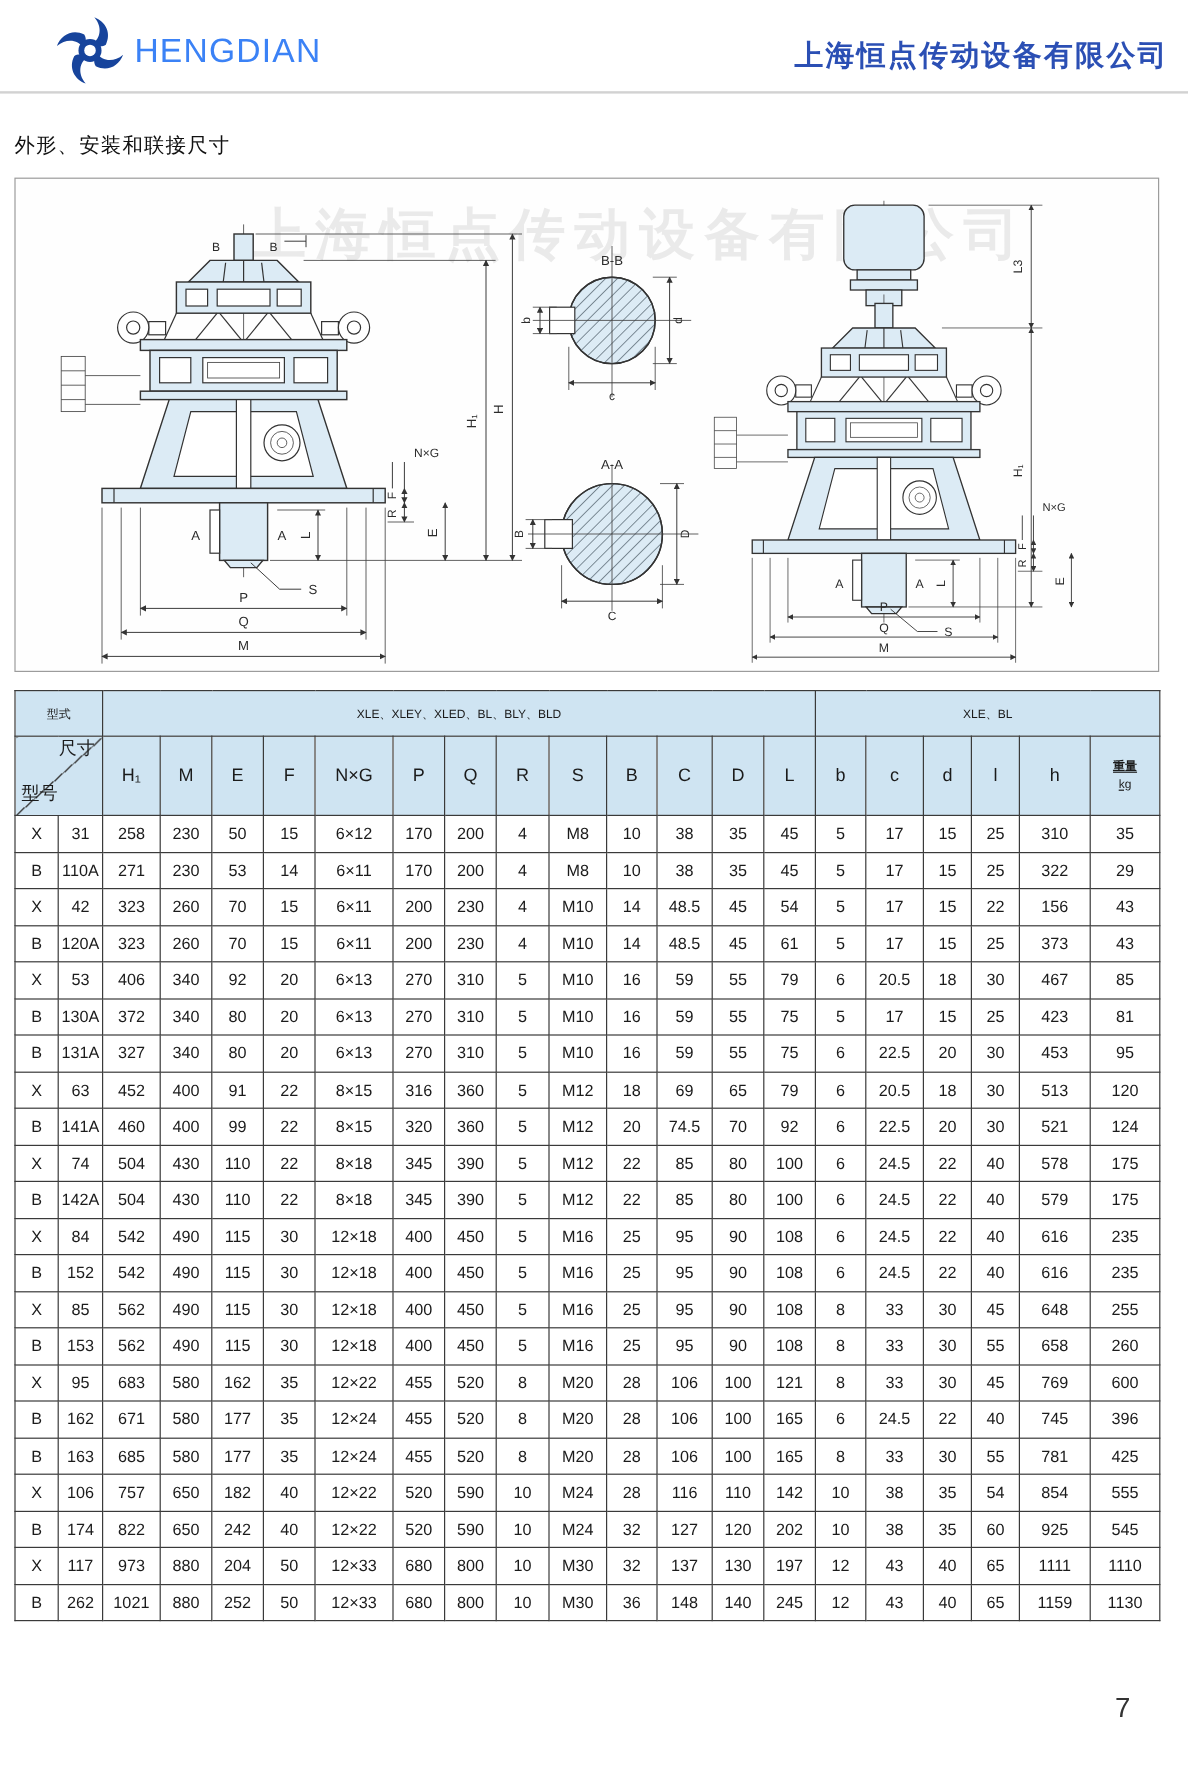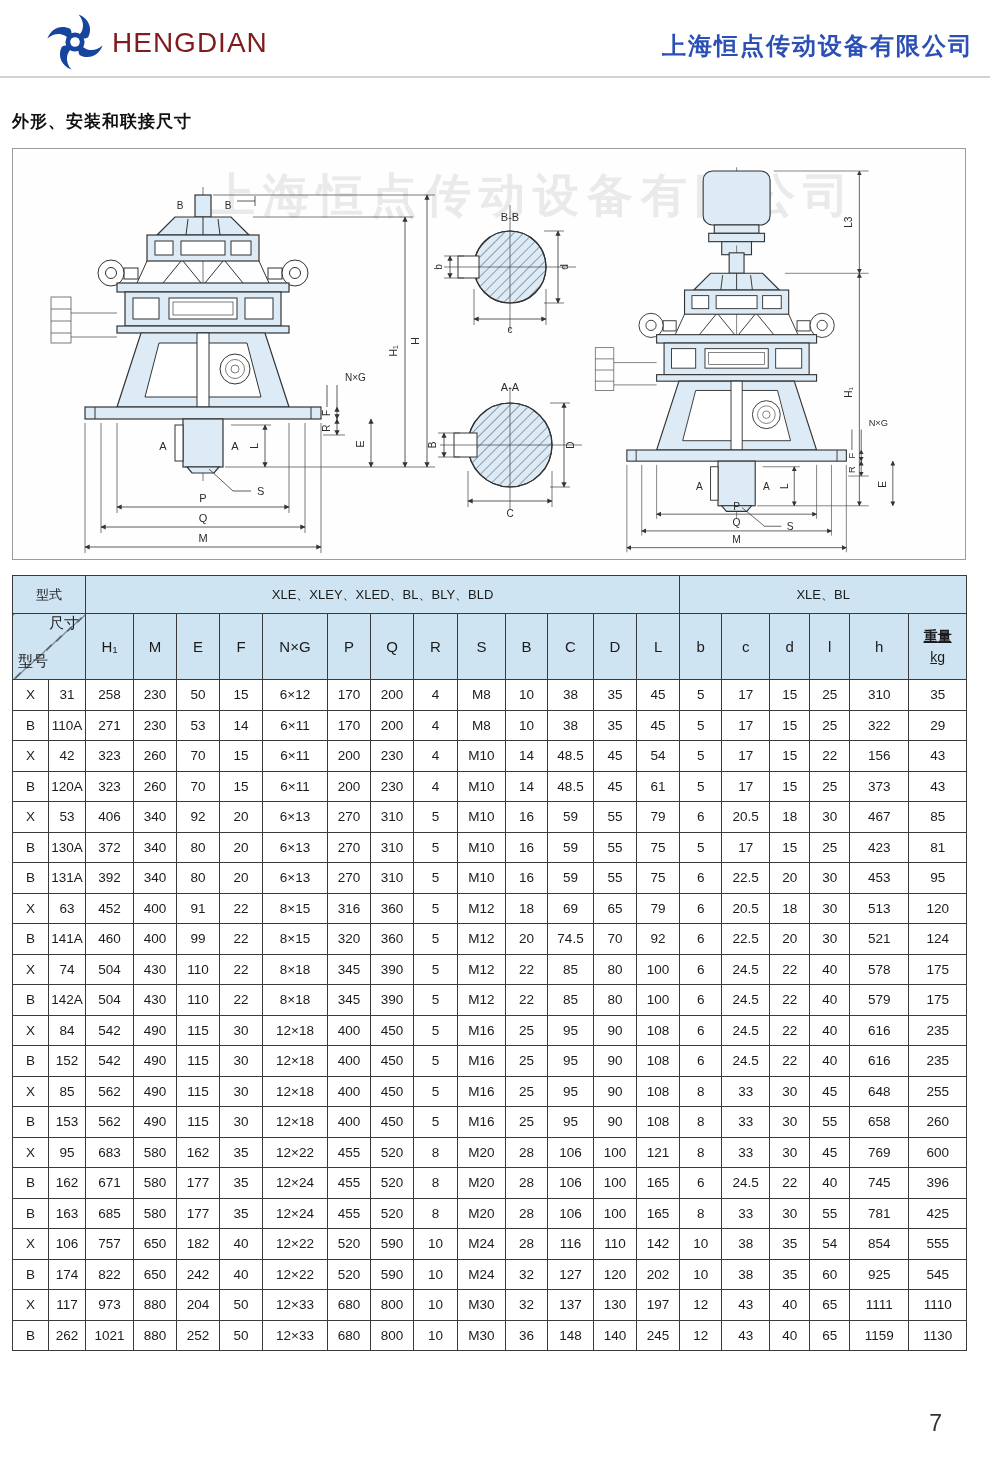--- a/index.html
+++ b/index.html
@@ -3,46 +3,46 @@
 <meta charset="utf-8">
 <style>
   * { margin:0; padding:0; box-sizing:border-box; }
   body { background:#ffffff; font-family:"Liberation Sans", sans-serif; }
   .page { position:relative; width:990px; height:1483px; background:#fff; overflow:hidden; }
 
   
   .hdr { position:absolute; left:0; top:0; width:990px; height:78px; }
   .hdr-rule { position:absolute; left:0; top:76px; width:990px; height:2px; background:#d2d2d2; }
   .logo { position:absolute; left:44px; top:12px; width:62px; height:60px; }
-  .logo-text { position:absolute; left:112px; top:27px; font-size:28px; letter-spacing:1px; color:#7f1d1d; font-weight:500; }
+  .logo-text { position:absolute; left:112px; top:27px; font-size:28px; letter-spacing:1px; color:#3b82f6; font-weight:500; }
   .company { position:absolute; right:16px; top:30px; font-size:24px; font-weight:bold; color:#2b4fb4; letter-spacing:2px; }
 
-  .page-title { position:absolute; left:12px; top:110px; font-size:17px; font-weight:bold; color:#111; letter-spacing:1px; }
+  .page-title { position:absolute; left:12px; top:110px; font-size:17px; font-weight:normal; color:#111; letter-spacing:1px; }
 
   
   .draw-panel { position:absolute; left:12px; top:148px; width:954px; height:412px; border:1px solid #9c9c9c; background:#fefefe; }
   .draw-panel svg { display:block; }
   text.dim { font-size:11px; fill:#2b2b2b; font-family:"Liberation Sans", sans-serif; }
   text.dim-sm { font-size:10px; fill:#2b2b2b; font-family:"Liberation Sans", sans-serif; }
   text.wmk { font-size:46px; font-weight:bold; fill:#eaeaea; letter-spacing:8px; font-family:"Liberation Sans", sans-serif; }
   .part { fill:#dcebf5; stroke:#333; stroke-width:1.2; }
   .win  { fill:#ffffff; stroke:#333; stroke-width:1; }
   .ln   { stroke:#333; stroke-width:1; fill:none; }
   .thin { stroke:#444; stroke-width:0.7; fill:none; }
   .dimln{ stroke:#333; stroke-width:0.8; fill:none; }
 
   
   .spec { position:absolute; left:12px; top:575px; }
   table { border-collapse:collapse; table-layout:fixed; width:954px; }
   th, td { border:1px solid #3a3a3a; text-align:center; vertical-align:middle; color:#1b1b1b; overflow:hidden; }
   thead th { background:#cfe4f2; font-weight:normal; font-size:15px; }
-  .h1row th { height:38px; font-size:13px; }
+  .h1row th { height:38px; font-size:10px; }
   .h2row th { height:66px; }
   tbody td { background:#ffffff; height:30.5px; font-size:13.5px; padding:0 1px; }
-  .wcell div { line-height:1.5; font-size:14px;text-decoration:underline; }
+  .wcell div { line-height:1.5; font-size:10px;text-decoration:underline; }
   .wcell .wb { font-weight:bold; }
   .diag { position:relative; padding:0;
           background-image:linear-gradient(to bottom right, transparent 49.5%, #3a3a3a 49.5%, #3a3a3a 50.6%, transparent 50.6%), linear-gradient(#cfe4f2,#cfe4f2); }
   .diag .dtop { position:absolute; right:6px; top:0;  font-size:15px; }
   .diag .dbot { position:absolute; left:5px;  bottom:8px; font-size:15px; }
 
   .pageno { position:absolute; right:48px; top:1410px; font-size:23px; color:#333; }
 </style>
 </head>
 <body>
@@ -460,21 +460,21 @@
             <td>5</td>
             <td>17</td>
             <td>15</td>
             <td>25</td>
             <td>423</td>
             <td>81</td>
           </tr>
           <tr>
             <td>B</td>
             <td>131A</td>
-            <td>392</td>
+            <td>327</td>
             <td>340</td>
             <td>80</td>
             <td>20</td>
             <td>6×13</td>
             <td>270</td>
             <td>310</td>
             <td>5</td>
             <td>M10</td>
             <td>16</td>
             <td>59</td>

